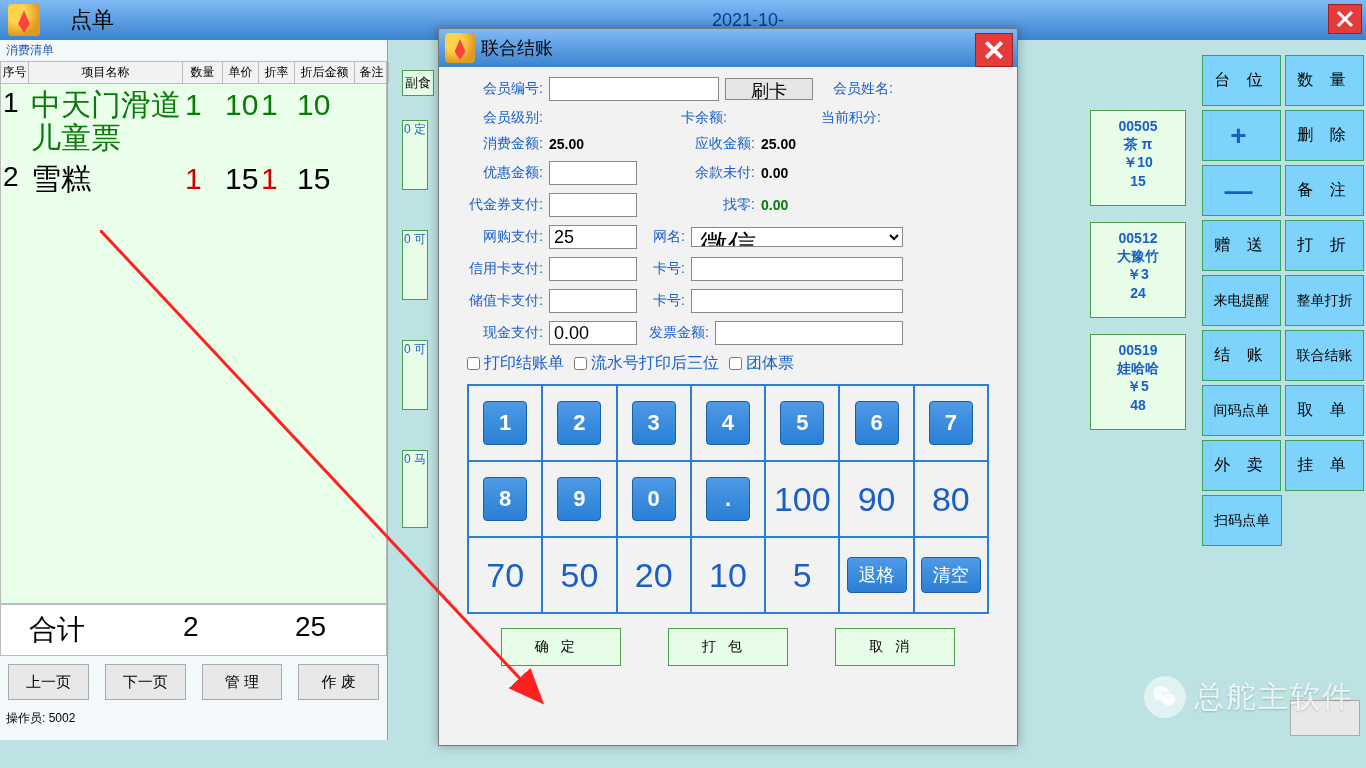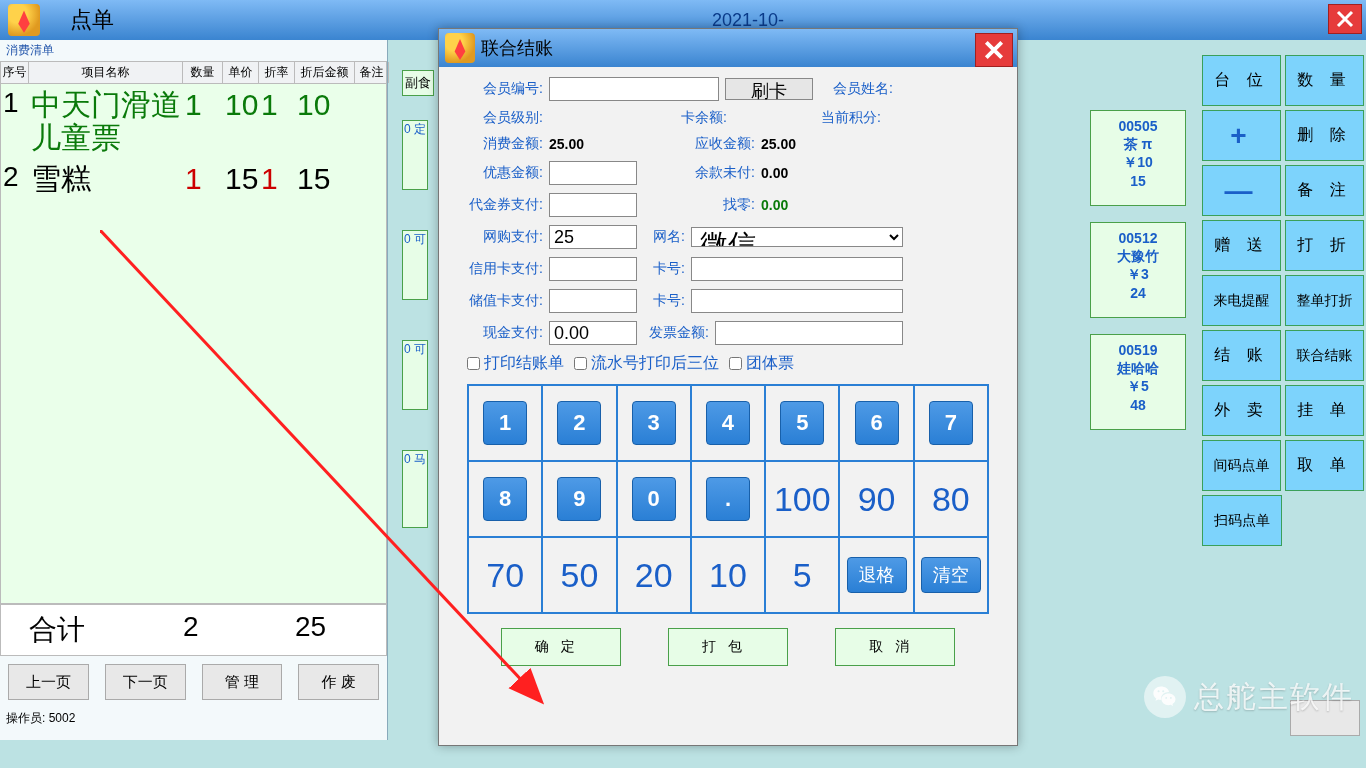--- a/index.html
+++ b/index.html
@@ -203,26 +203,26 @@
     </div>
   <div class="pair">
       <div class="rpbtn small">来电提醒</div>
       <div class="rpbtn small">整单打折</div>
     </div>
   <div class="pair">
       <div class="rpbtn">结  账</div>
       <div class="rpbtn small">联合结账</div>
     </div>
   <div class="pair">
+      <div class="rpbtn small">间码点单</div>
+      <div class="rpbtn">取  单</div>
+    </div>
+  <div class="pair">
       <div class="rpbtn">外  卖</div>
       <div class="rpbtn">挂  单</div>
-    </div>
-  <div class="pair">
-      <div class="rpbtn small">间码点单</div>
-      <div class="rpbtn">取  单</div>
     </div>
   <div class="pair">
       <div class="rpbtn small">扫码点单</div>
       <div style="flex:1"></div>
     </div>
 </div>
 
 <button class="page-next">页</button>
 
 <div class="modal">

